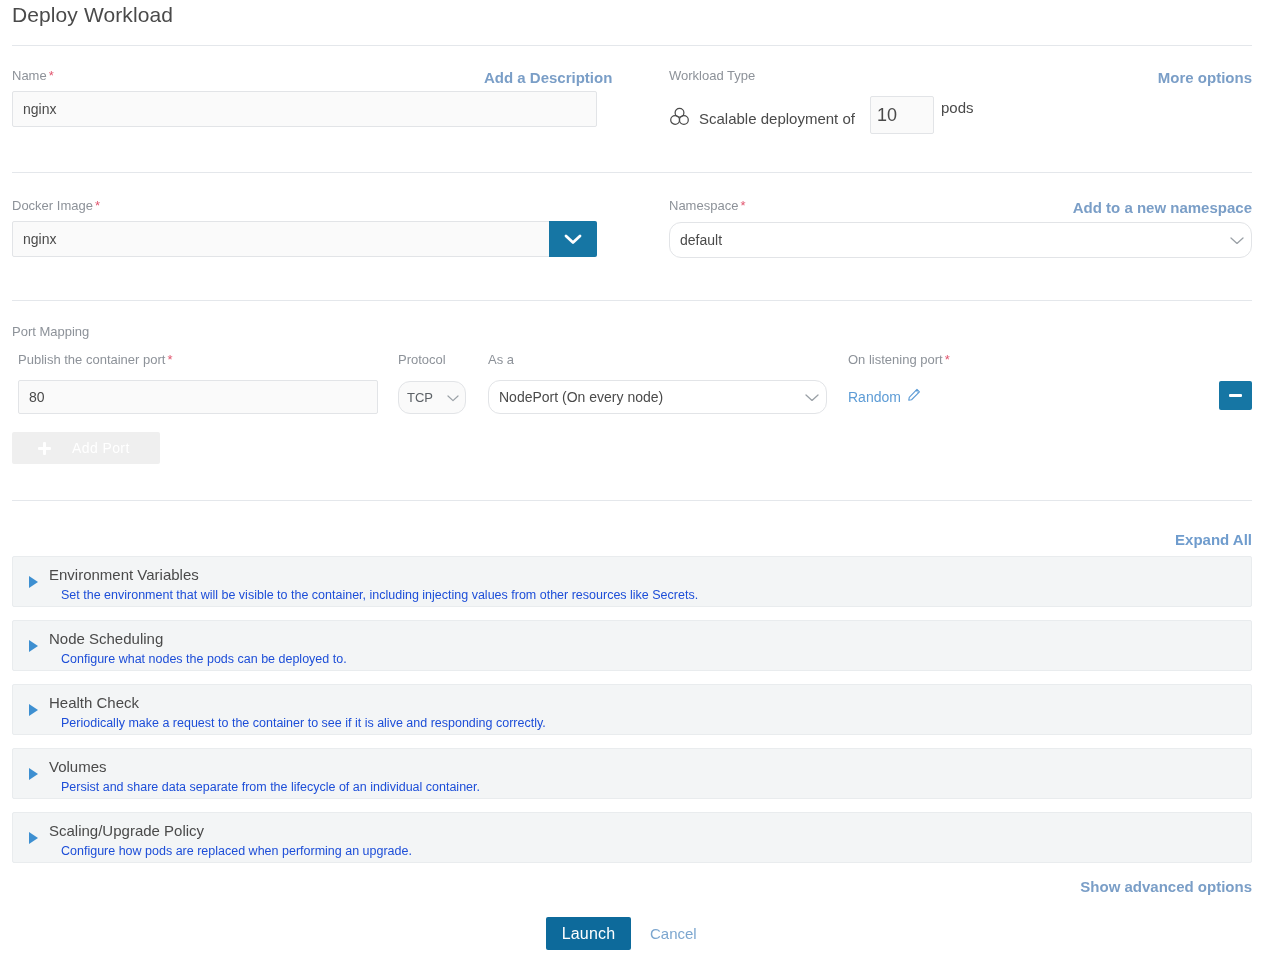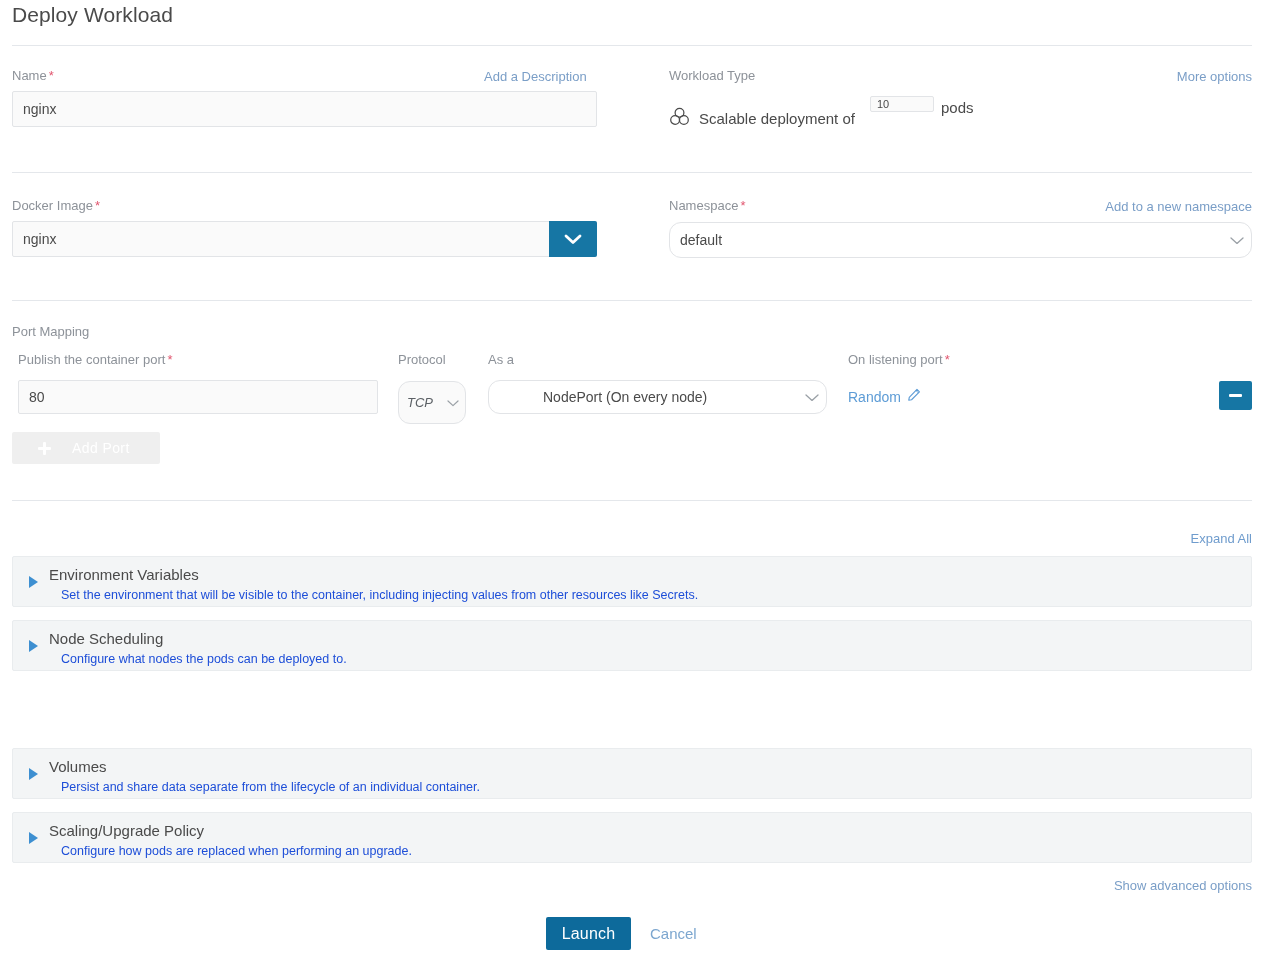--- a/index.html
+++ b/index.html
@@ -57,25 +57,26 @@
   }
   .req {
     color: #e1566f;
     font-size: 13px;
     padding-left: 2px;
   }
 
   
   .link {
     position: absolute;
-    font-size: 13px;
+    font-size: 15px;
     color: #7a9ec7;
     text-decoration: none;
     cursor: pointer;
     white-space: nowrap;
+    font-weight: bold;
   }
   .link.strong { color: #6f9ccd; }
 
   
   .txt-input {
     position: absolute;
     box-sizing: border-box;
     background: #fafafa;
     border: 1px solid #e2e4e7;
     border-radius: 2px;
@@ -85,22 +86,22 @@
     padding: 0 10px;
     outline: none;
   }
   .txt-input::placeholder { color: #b5b9bf; }
 
   
   #name-input { left: 12px; top: 91px; width: 585px; height: 36px; }
 
   
   #pods-input {
-    left: 870px; top: 96px; width: 64px; height: 16px;
-    font-size: 11px; padding: 0 6px;
+    left: 870px; top: 96px; width: 64px; height: 38px;
+    font-size: 18px; padding: 0 6px;
   }
 
   
   #docker-image-input {
     left: 12px; top: 221px; width: 585px; height: 36px;
     padding-right: 52px;
   }
   #docker-dropdown-btn {
     position: absolute;
     left: 549px; top: 221px; width: 48px; height: 36px;
@@ -139,28 +140,27 @@
     display: flex;
     align-items: center;
     justify-content: center;
   }
   #namespace-select { left: 669px; top: 222px; width: 583px; height: 36px; }
 
   
   #port-input { left: 18px; top: 380px; width: 360px; height: 34px; }
 
   #protocol-select {
-    left: 398px; top: 381px; width: 68px; height: 43px;
+    left: 398px; top: 381px; width: 68px; height: 33px;
     background: #fafafa;
-    font-style: italic;
   }
   #protocol-select .sel-val { padding-left: 8px; font-size: 13px; color: #5c6166; }
   #protocol-select .caret { width: 24px; }
 
-  #asa-select { left: 488px; top: 380px; width: 339px; height: 34px; padding-left: 44px; }
+  #asa-select { left: 488px; top: 380px; width: 339px; height: 34px; }
   #asa-select .sel-val { font-size: 14px; }
 
   #random-link {
     position: absolute;
     left: 848px; top: 388px;
     font-size: 14px;
     color: #5d9cd6;
     display: flex;
     align-items: center;
     gap: 6px;
@@ -457,20 +457,25 @@
     <span class="acc-title">Environment Variables</span>
     <span class="acc-desc">Set the environment that will be visible to the container, including injecting values from other resources like Secrets.</span>
   </div>
 
   <div class="accordion" id="acc-1">
     <span class="acc-arrow"></span>
     <span class="acc-title">Node Scheduling</span>
     <span class="acc-desc">Configure what nodes the pods can be deployed to.</span>
   </div>
 
+  <div class="accordion" id="acc-2">
+    <span class="acc-arrow"></span>
+    <span class="acc-title">Health Check</span>
+    <span class="acc-desc">Periodically make a request to the container to see if it is alive and responding correctly.</span>
+  </div>
 
   <div class="accordion" id="acc-3">
     <span class="acc-arrow"></span>
     <span class="acc-title">Volumes</span>
     <span class="acc-desc">Persist and share data separate from the lifecycle of an individual container.</span>
   </div>
 
   <div class="accordion" id="acc-4">
     <span class="acc-arrow"></span>
     <span class="acc-title">Scaling/Upgrade Policy</span>

